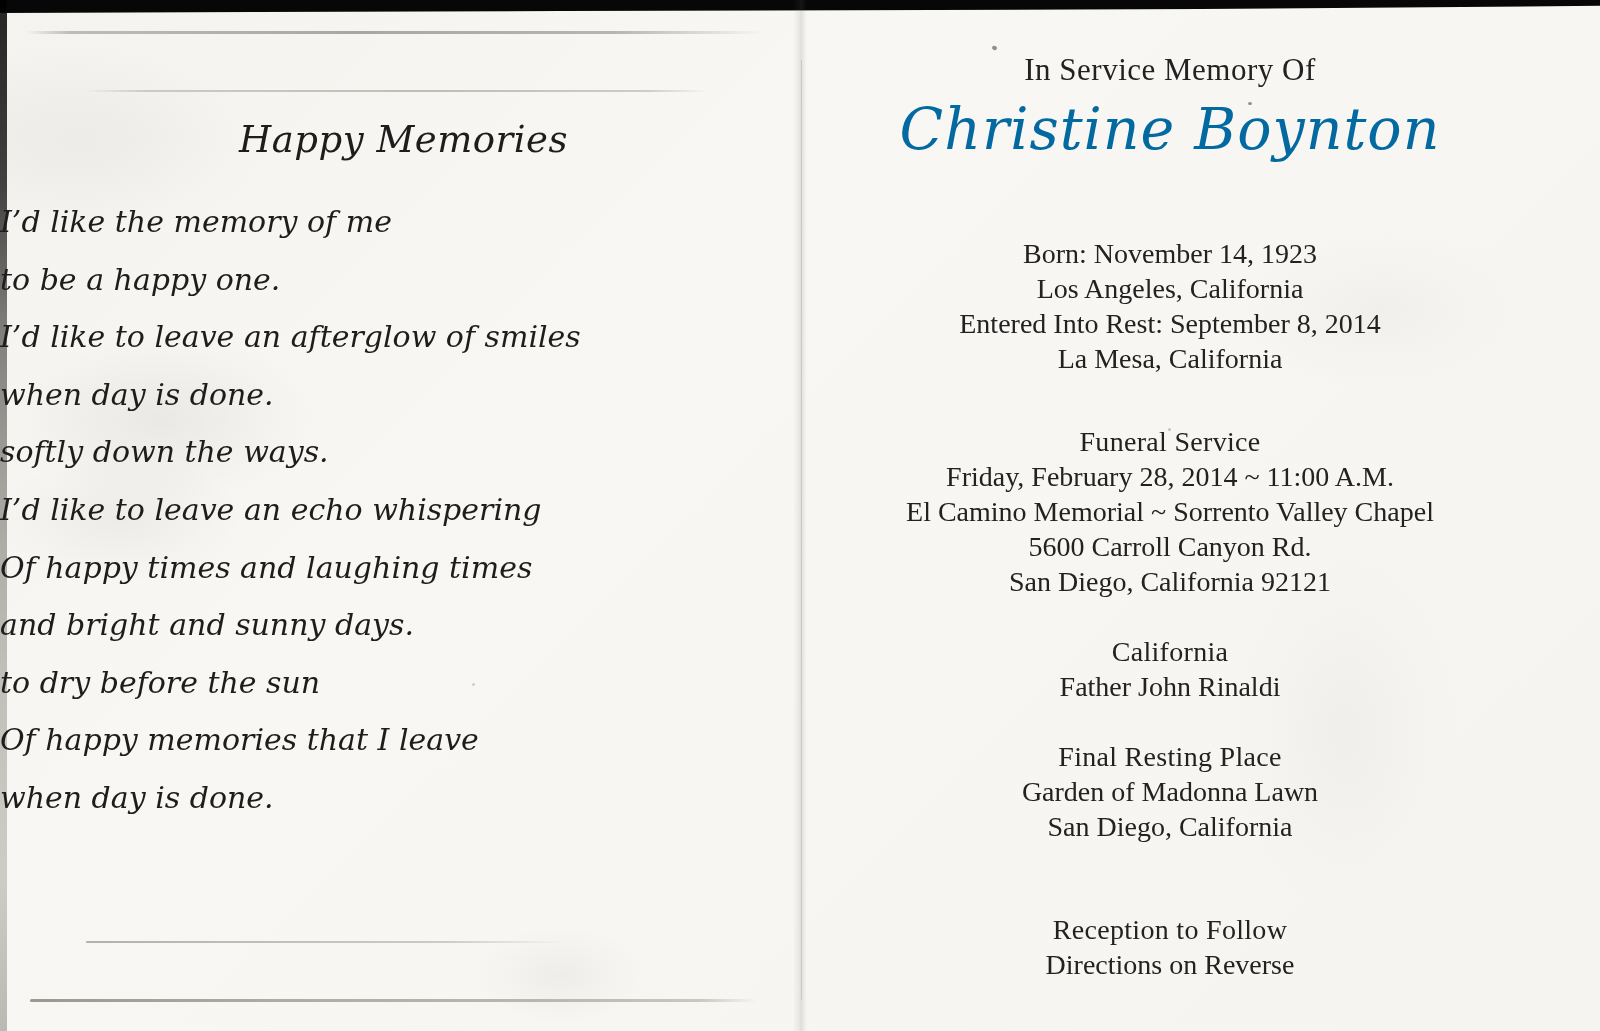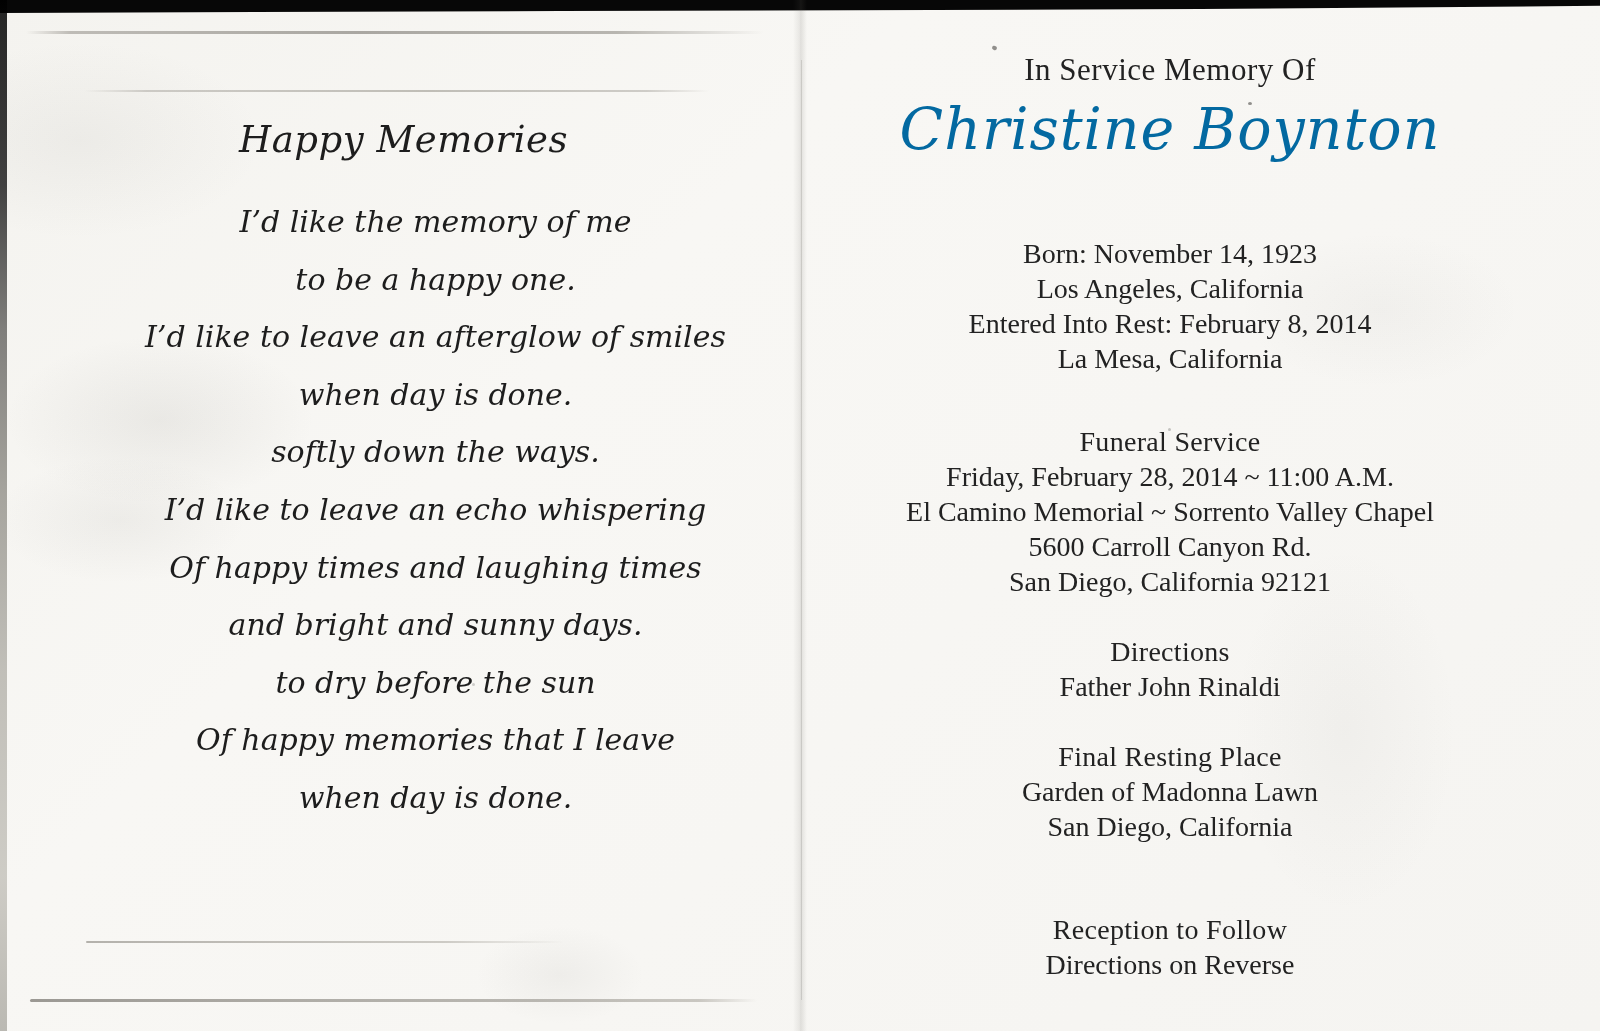--- a/index.html
+++ b/index.html
@@ -72,38 +72,36 @@
   .speck1 { top: 46px;  left: 992px;  width: 5px; height: 4px; transform: rotate(20deg); }
   .speck2 { top: 102px; left: 1248px; width: 4px; height: 3px; }
   .speck3 { top: 428px; left: 1168px; width: 3px; height: 3px; opacity: .5; }
   .speck4 { top: 683px; left: 472px;  width: 3px; height: 3px; opacity: .4; }
 
   
   .left-page {
     position: absolute; top: 0; left: 0; width: 800px; height: 1031px;
   }
   .poem-title {
-    position: absolute; top: 118px; left: 0; width: 775px;
+    position: absolute; top: 118px; left: 16px; width: 775px;
     text-align: center;
     font-family: "DejaVu Serif", serif;
     font-style: italic;
     font-size: 37px;
     color: #1d1d1d;
     letter-spacing: 0.5px;
-    padding-left: 16px;
   }
   .poem {
     position: absolute; top: 193px; left: 0; width: 775px;
-    text-align: center;
+    text-align: left;
     font-family: "DejaVu Serif", serif;
     font-style: italic;
     font-size: 30px;
     line-height: 57.6px;
     color: #1d1d1d;
-    padding-left: 48px;
   }
   
   .right-page {
     position: absolute; top: 0; left: 800px; width: 800px; height: 1031px;
   }
   .right-block {
     position: absolute; left: 0; width: 740px;
     text-align: center;
     font-size: 28px;
     line-height: 35px;
@@ -165,34 +163,34 @@
 
 <div class="right-page">
 
   <div class="right-block memorial-header">In Service Memory Of</div>
 
   <div class="right-block deceased-name">Christine Boynton</div>
 
   <div class="right-block vitals-block">
     <div>Born: November 14, 1923</div>
     <div>Los Angeles, California</div>
-    <div>Entered Into Rest: February 8, 2014</div>
+    <div>Entered Into Rest: September 8, 2014</div>
     <div>La Mesa, California</div>
   </div>
 
   <div class="right-block funeral-block">
     <div class="section-heading">Funeral Service</div>
     <div>Friday, February 28, 2014 ~ 11:00 A.M.</div>
     <div>El Camino Memorial ~ Sorrento Valley Chapel</div>
     <div>5600 Carroll Canyon Rd.</div>
     <div>San Diego, California 92121</div>
   </div>
 
   <div class="right-block officiating-block">
-    <div class="section-heading">Directions</div>
+    <div class="section-heading">California</div>
     <div>Father John Rinaldi</div>
   </div>
 
   <div class="right-block resting-block">
     <div class="section-heading">Final Resting Place</div>
     <div>Garden of Madonna Lawn</div>
     <div>San Diego, California</div>
   </div>
 
   <div class="right-block reception-block">

